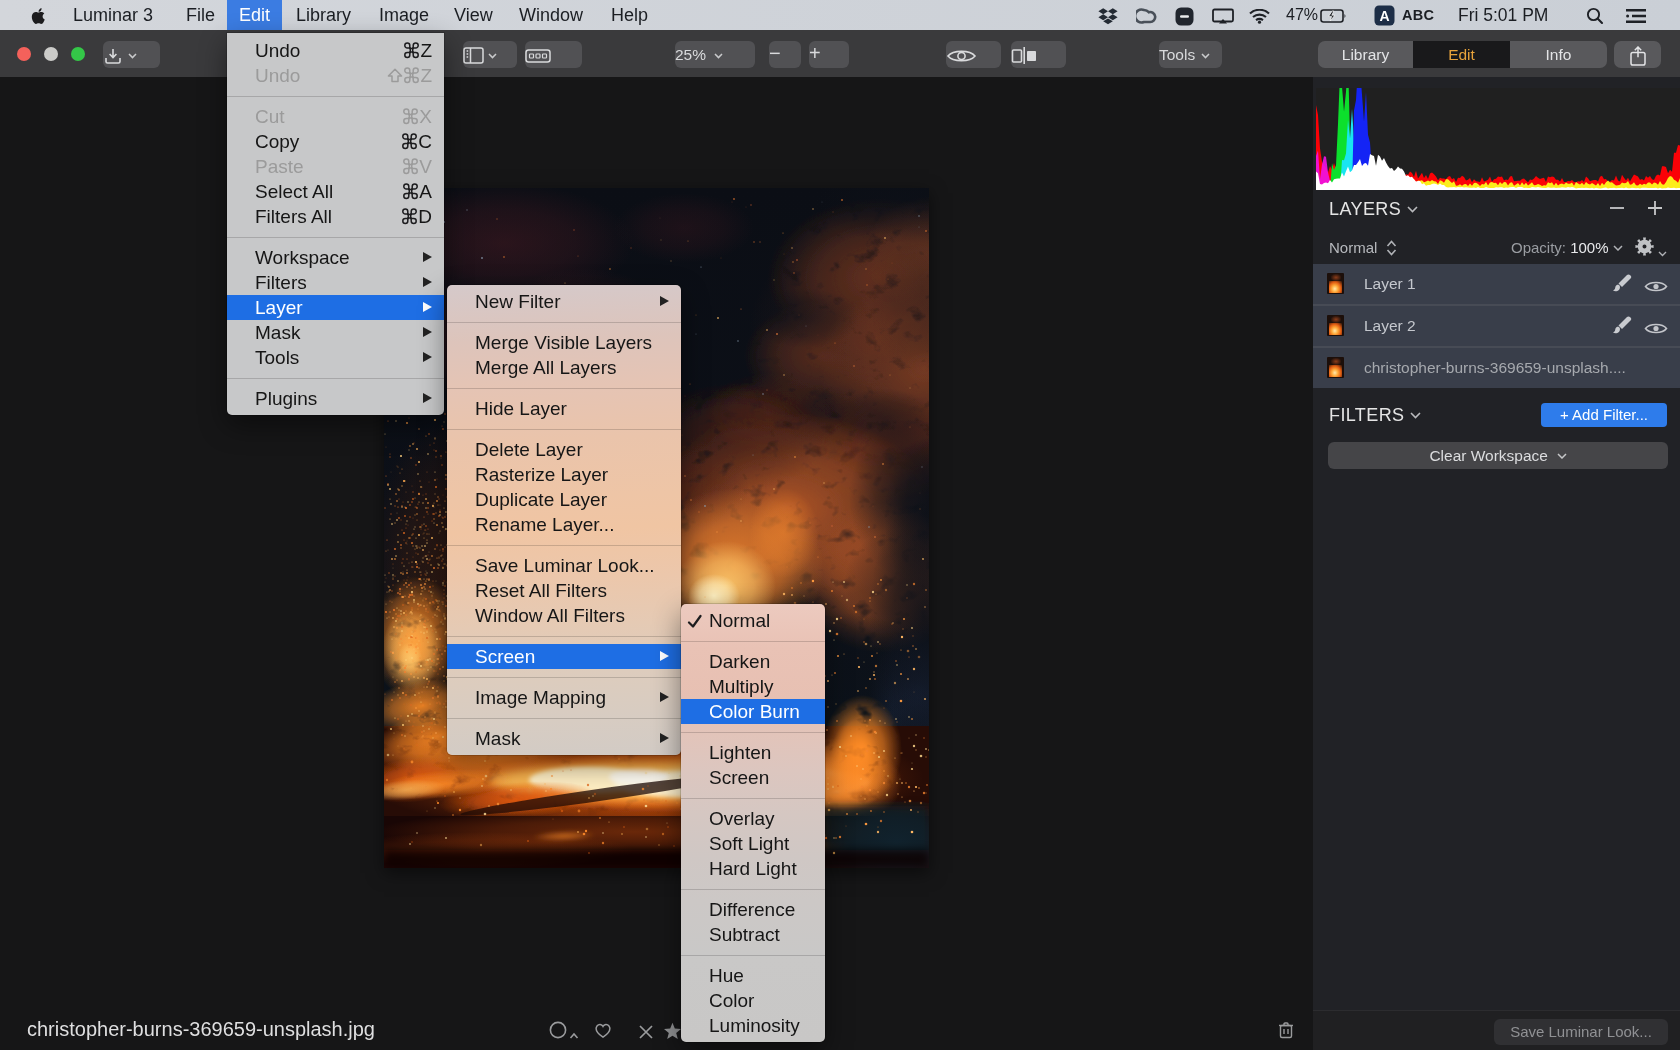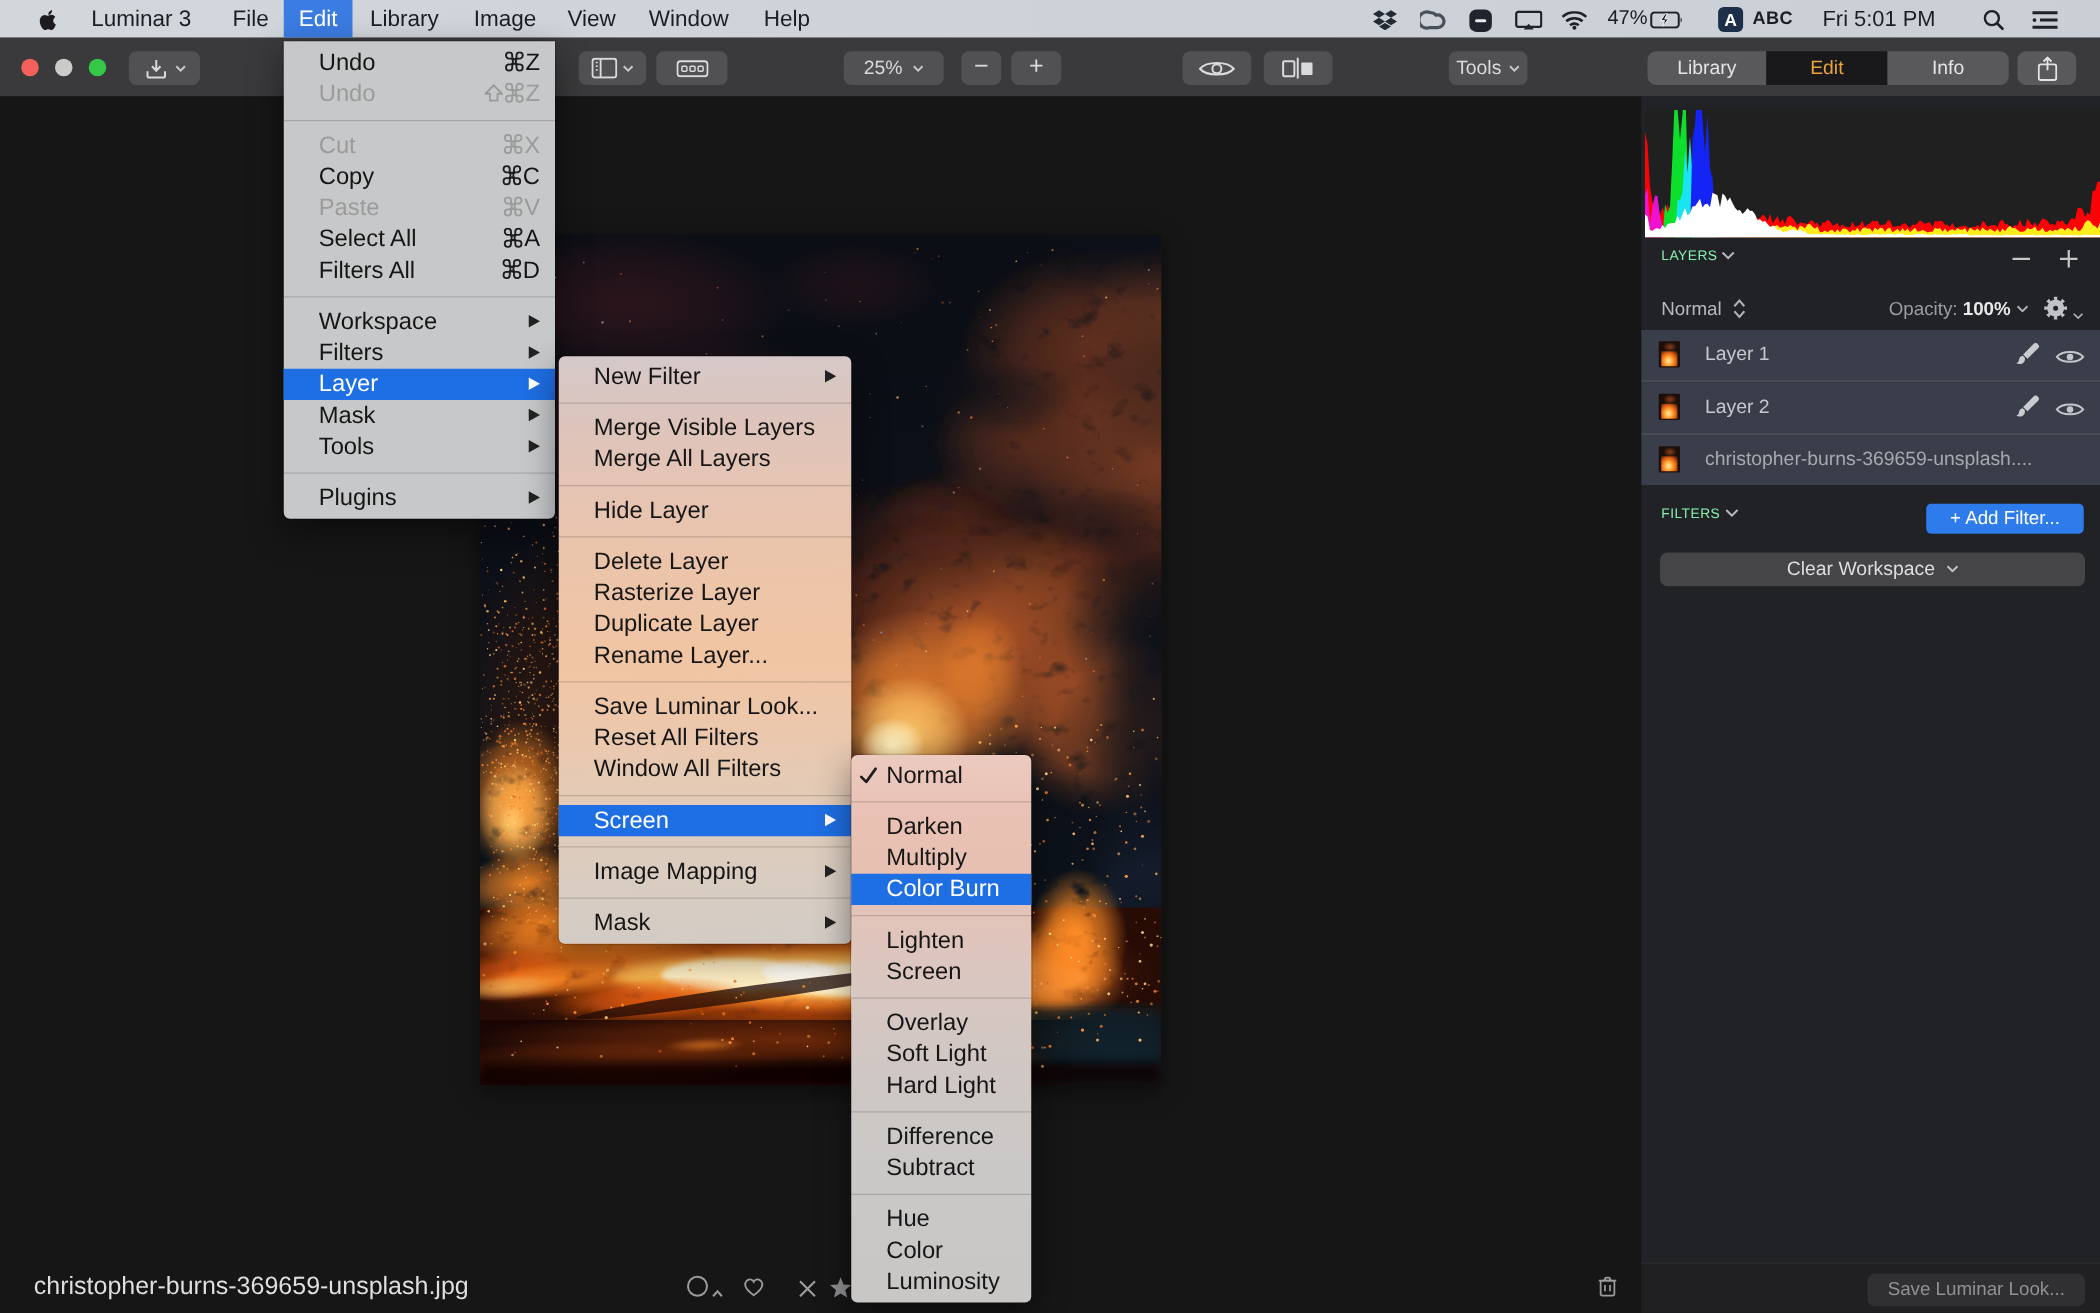--- a/index.html
+++ b/index.html
@@ -3,29 +3,29 @@
 *{margin:0;padding:0;box-sizing:border-box}
 html,body{width:1680px;height:1050px;overflow:hidden;background:#161617;font-family:"Liberation Sans",sans-serif;-webkit-font-smoothing:antialiased}
 .abs{position:absolute}
 
 #menubar{position:absolute;left:0;top:0;width:1680px;height:30px;background:linear-gradient(90deg,#d3d6db,#cacfd6);z-index:50;color:#1b1e23;font-size:18px}
 #menubar .mi{position:absolute;top:0;height:30px;line-height:30px;white-space:nowrap}
 #mb-edit{position:absolute;left:227px;top:0;width:55px;height:30px;background:#3b7ce2;color:#fff;text-align:center;line-height:30px}
 
 #toolbar{position:absolute;left:0;top:30px;width:1680px;height:47px;background:#3a3a3c;z-index:20}
 .tl{position:absolute;top:47px;width:14px;height:14px;border-radius:50%}
-.tbtn{position:absolute;top:11px;height:27px;background:#515154;border-radius:6px;color:#d9dadc;font-size:15.5px;line-height:27px;text-align:center}
+.tbtn{position:absolute;top:11px;height:27px;background:#515154;border-radius:6px;color:#d9dadc;font-size:15.5px;line-height:27px;text-align:left}
 .seg{position:absolute;top:11px;height:27px;background:#59595c;color:#e3e4e6;font-size:15.5px;line-height:27px;text-align:center}
 
 #canvas{position:absolute;left:0;top:77px;width:1313px;height:973px;background:#161617;overflow:hidden}
 #fname{position:absolute;left:27px;top:941px;color:#dfdfe0;font-size:20px;z-index:5}
 
 #sidebar{position:absolute;left:1313px;top:77px;width:367px;height:973px;background:#212226;overflow:hidden;color:#c9cbd0}
 #histbox{position:absolute;left:3px;top:11px;width:364px;height:102px;background:#202020}
-.shead{font-size:11px;color:#86efac;letter-spacing:0.4px}
+.shead{font-size:18px;color:#e5e5e5;letter-spacing:0.4px}
 .lrow{position:absolute;left:0;width:367px;height:40px;background:#393e4a}
 .lrow .thumb{position:absolute;left:14px;top:9px;width:17px;height:21px;background:#1c0f0a;border-radius:1px;overflow:hidden}
 .thumb i{position:absolute;left:2px;top:8px;width:13px;height:12px;background:radial-gradient(ellipse at 45% 65%,#ffe9ad 0%,#ffab3a 30%,#e05c12 60%,rgba(120,30,6,0) 100%)}
 .thumb b{position:absolute;left:4px;top:1px;width:10px;height:7px;background:radial-gradient(ellipse,#8a3c1a 0%,rgba(80,25,10,0) 80%)}
 .lrow .lname{position:absolute;left:51px;top:0;line-height:40px;font-size:15.5px;color:#c5c8ce}
 
 .menu{position:absolute;z-index:100;font-size:19px;color:#161616;padding-top:4px;padding-bottom:4px;border-radius:5px;box-shadow:0 10px 28px rgba(0,0,0,.45),0 0 0 1px rgba(0,0,0,.14)}
 .menu .it{height:25px;line-height:25px;white-space:nowrap;position:relative}
 .menu .it .lab{position:absolute;left:28px;top:0}
 .menu .it .sc{position:absolute;right:12px;top:0}
@@ -2002,21 +2002,21 @@
       </svg></div>
     <div class="abs" style="left:295px;top:121px"><svg class="ic" width="18" height="18" viewBox="0 0 18 18" xmlns="http://www.w3.org/2000/svg" style="">
         <path d="M2 9 h14" stroke="#c6c7c9" stroke-width="1.8"></path>
       </svg></div>
     <div class="abs" style="left:333px;top:121px"><svg class="ic" width="18" height="18" viewBox="0 0 18 18" xmlns="http://www.w3.org/2000/svg" style="">
         <path d="M2 9 h14 M9 2 v14" stroke="#c6c7c9" stroke-width="1.8"></path>
       </svg></div>
     <div class="abs" style="left:16px;top:162px;font-size:15px;color:#b7b9bd">Normal &nbsp;<svg class="ic" width="11" height="16" viewBox="0 0 11 16" xmlns="http://www.w3.org/2000/svg" style="margin-bottom:2px">
         <path d="M1.5 6 L5.5 1.5 L9.5 6 M1.5 10 L5.5 14.5 L9.5 10" fill="none" stroke="#b0b2b6" stroke-width="1.6"></path>
       </svg></div>
-    <div class="abs" style="left:198px;top:162px;font-size:15px;color:#9a9da2">Opacity: <span style="color:#e8e9eb;font-weight:bold">100%</span> <svg class="ic" width="10" height="6" viewBox="0 0 10 6" xmlns="http://www.w3.org/2000/svg" style="margin-bottom:2px">
+    <div class="abs" style="left:198px;top:162px;font-size:15px;color:#9a9da2">Opacity: <span style="color:#e8e9eb;font-weight:normal">100%</span> <svg class="ic" width="10" height="6" viewBox="0 0 10 6" xmlns="http://www.w3.org/2000/svg" style="margin-bottom:2px">
         <path d="M1 1 L5 5 L9 1" fill="none" stroke="#b0b2b6" stroke-width="1.5"></path>
       </svg></div>
     <div class="abs" style="left:322px;top:160px"><svg class="ic" width="19" height="19" viewBox="0 0 19 19" xmlns="http://www.w3.org/2000/svg" style="">
         <path d="M16.21,8.42 L18.58,8.03 L18.58,10.97 L16.21,10.58 L15.95,11.64 L15.01,13.48 L16.96,14.89 L14.89,16.96 L13.48,15.01 L12.55,15.58 L10.58,16.21 L10.97,18.58 L8.03,18.58 L8.42,16.21 L7.36,15.95 L5.52,15.01 L4.11,16.96 L2.04,14.89 L3.99,13.48 L3.42,12.55 L2.79,10.58 L0.42,10.97 L0.42,8.03 L2.79,8.42 L3.05,7.36 L3.99,5.52 L2.04,4.11 L4.11,2.04 L5.52,3.99 L6.45,3.42 L8.42,2.79 L8.03,0.42 L10.97,0.42 L10.58,2.79 L11.64,3.05 L13.48,3.99 L14.89,2.04 L16.96,4.11 L15.01,5.52 L15.58,6.45 Z M 11.5,9.5 A2,2 0 1 0 7.5,9.5 A2,2 0 1 0 11.5,9.5 Z" fill="#c0c2c5" fill-rule="evenodd"></path>
       </svg></div>
     <div class="abs" style="left:345px;top:167px"><svg class="ic" width="9" height="6" viewBox="0 0 9 6" xmlns="http://www.w3.org/2000/svg" style="">
         <path d="M1 1 L4.5 4.5 L8 1" fill="none" stroke="#b0b2b6" stroke-width="1.4"></path>
       </svg></div>
     <div class="lrow" style="top:187px">
       <div class="thumb">

